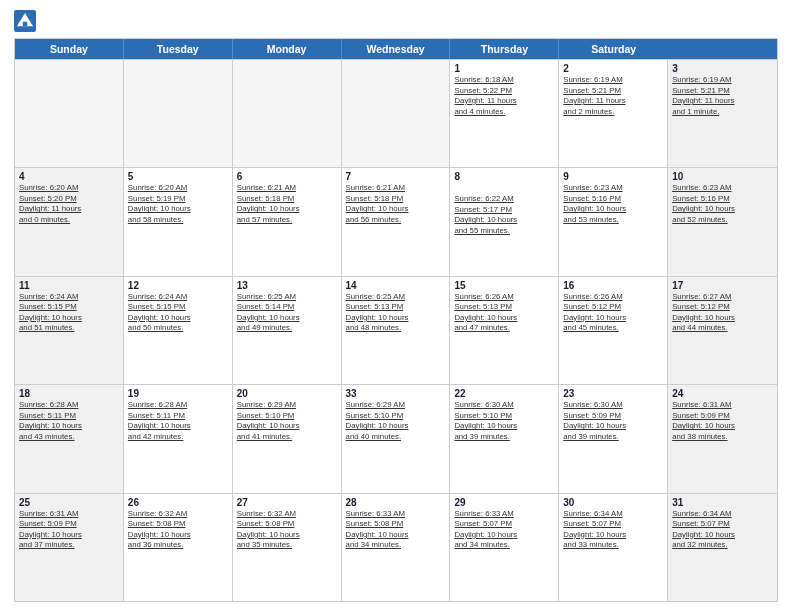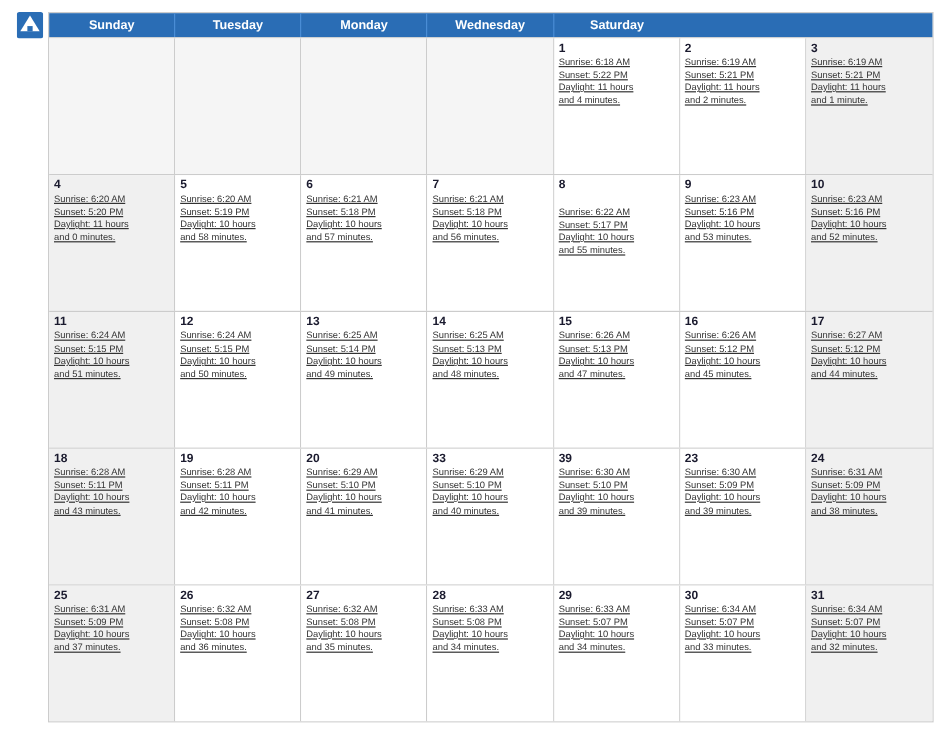--- a/index.html
+++ b/index.html
@@ -8,21 +8,21 @@
       background: #fff;
       width: 792px;
       height: 612px;
       overflow: hidden;
     }
     .page {
       width: 792px;
       height: 612px;
       padding: 10px 14px;
       display: flex;
-      flex-direction: row;
+      flex-direction: column;
     }
     .header {
       display: flex;
       justify-content: space-between;
       align-items: flex-start;
       margin-bottom: 6px;
     }
     .logo {
       display: flex;
       align-items: center;
@@ -147,20 +147,21 @@
       <div class="subtitle"></div>
     </div>
   </div>
 
   <div class="calendar">
     <div class="cal-header">
     <div class="cal-header-cell">Sunday</div>
         <div class="cal-header-cell">Tuesday</div>
         <div class="cal-header-cell">Monday</div>
         <div class="cal-header-cell">Wednesday</div>
+        <div class="cal-header-cell">Thursday</div>
         <div class="cal-header-cell">Saturday</div>
       </div>
     <div class="cal-body">
     <div class="cal-row">
           <div class="cal-cell empty"></div>
           <div class="cal-cell empty"></div>
           <div class="cal-cell empty"></div>
           <div class="cal-cell empty"></div>
           <div class="cal-cell">
             <span class="day-number">1</span>
@@ -309,21 +310,21 @@
 and 41 minutes.</div>
           </div>
           <div class="cal-cell">
             <span class="day-number">33</span>
             <div class="day-info" style="white-space: pre-line;">Sunrise: 6:29 AM
 Sunset: 5:10 PM
 Daylight: 10 hours
 and 40 minutes.</div>
           </div>
           <div class="cal-cell">
-            <span class="day-number">39</span>
+            <span class="day-number">22</span>
             <div class="day-info" style="white-space: pre-line;">Sunrise: 6:30 AM
 Sunset: 5:10 PM
 Daylight: 10 hours
 and 39 minutes.</div>
           </div>
           <div class="cal-cell">
             <span class="day-number">23</span>
             <div class="day-info" style="white-space: pre-line;">Sunrise: 6:30 AM
 Sunset: 5:09 PM
 Daylight: 10 hours

